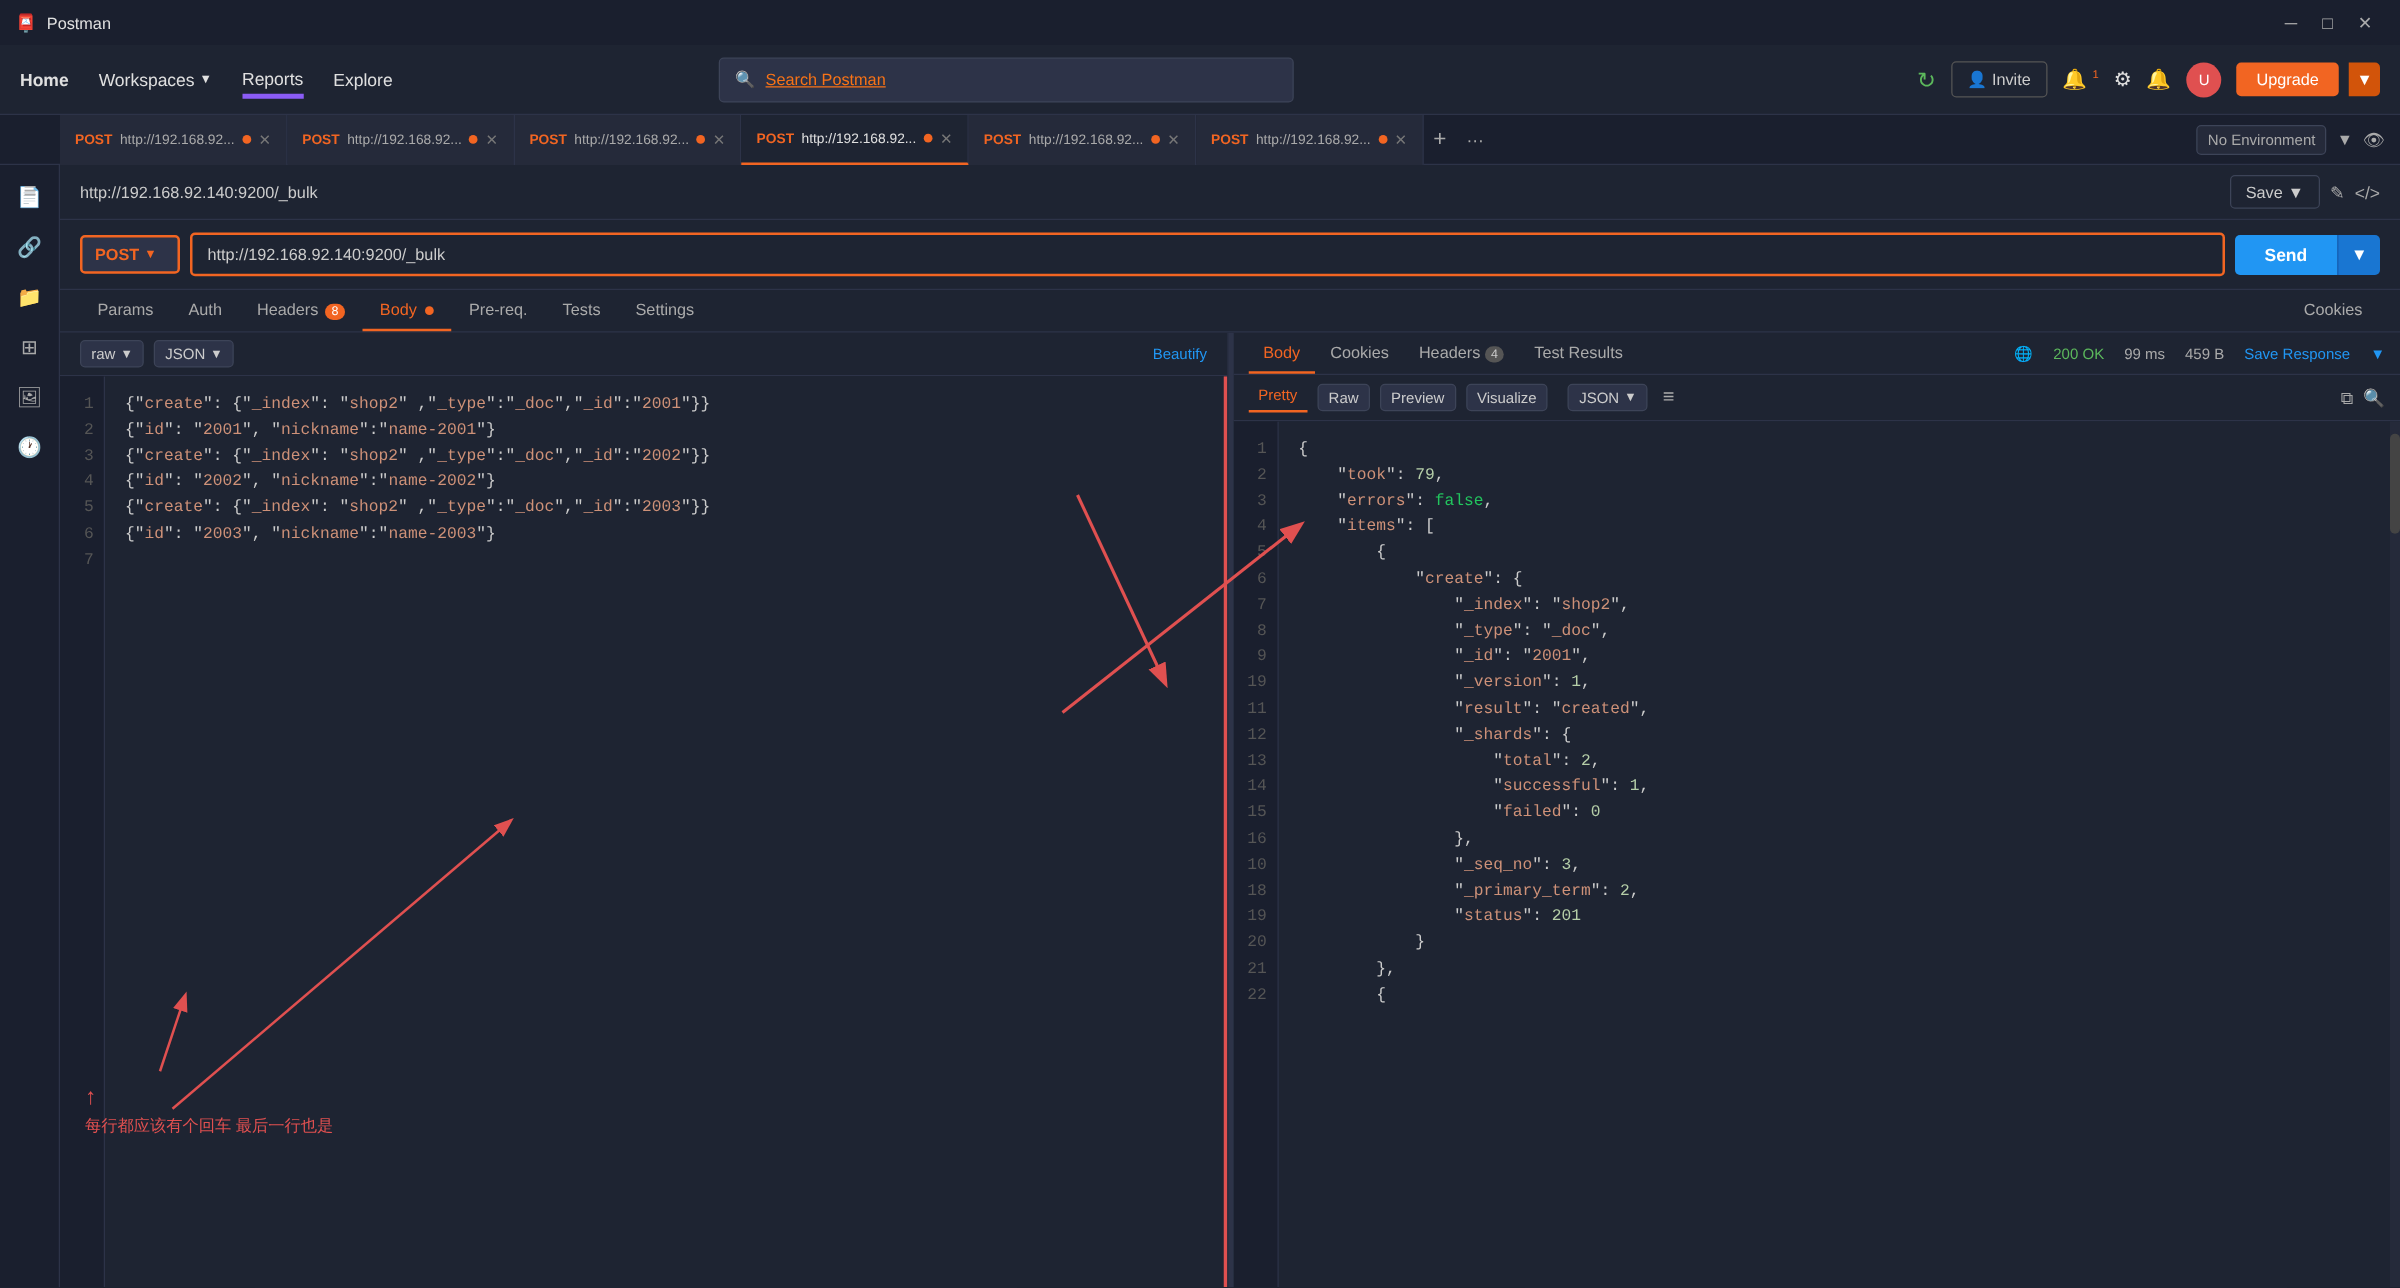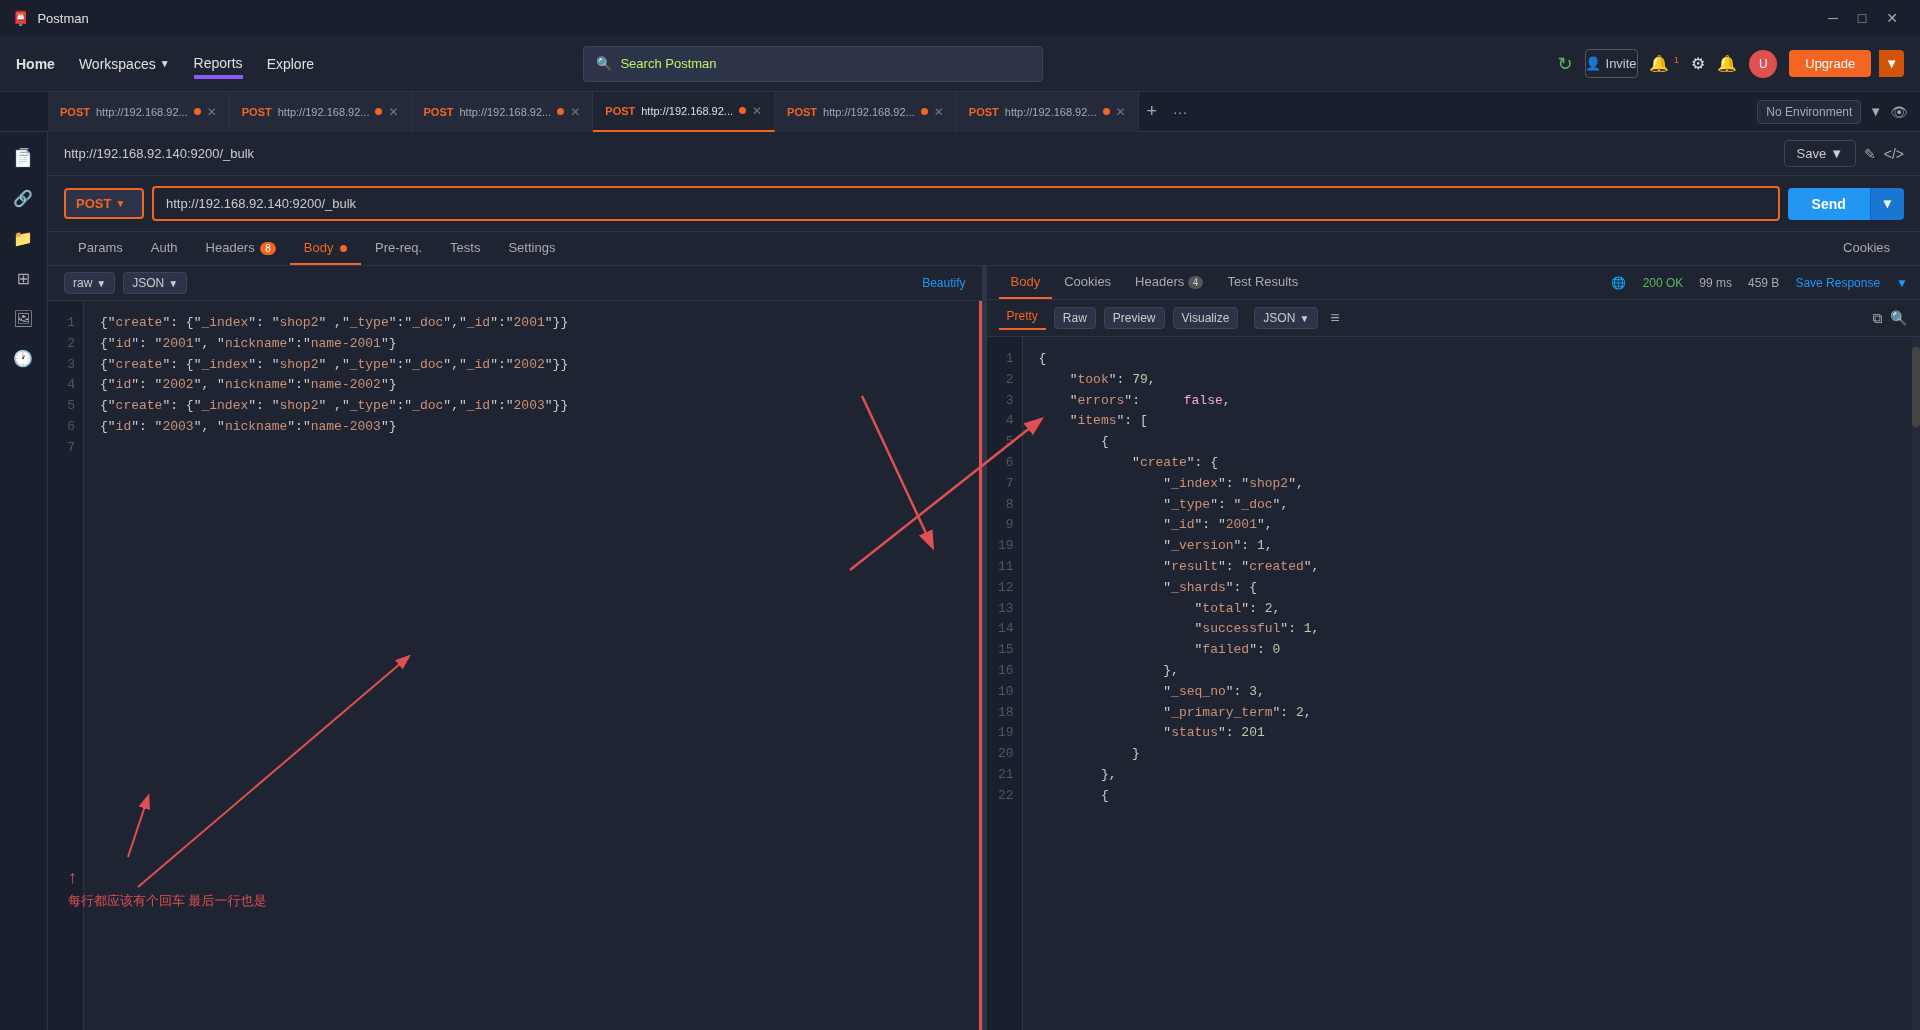--- a/index.html
+++ b/index.html
@@ -14,21 +14,21 @@
     
     .topnav { background: #1e2432; height: 56px; display: flex; align-items: center; padding: 0 16px; border-bottom: 1px solid #2d3348; gap: 24px; }
     .nav-home { color: #e0e0e0; font-size: 14px; font-weight: 700; cursor: pointer; padding: 6px 0; }
     .nav-workspaces { color: #e0e0e0; font-size: 14px; font-weight: 500; cursor: pointer; padding: 6px 0; display: flex; align-items: center; gap: 4px; }
     .nav-reports { color: #e0e0e0; font-size: 14px; font-weight: 500; cursor: pointer; padding: 6px 0; border-bottom: 4px solid #8b5cf6; padding-bottom: 4px; }
     .nav-explore { color: #e0e0e0; font-size: 14px; font-weight: 500; cursor: pointer; padding: 6px 0; }
     .search-bar { flex: 1; max-width: 460px; margin: 0 auto; }
     .search-input { width: 100%; background: #2d3348; border: 1px solid #3d4458; border-radius: 4px; padding: 7px 12px; color: #aaa; font-size: 13px; display: flex; align-items: center; gap: 8px; cursor: pointer; height: 36px; }
     .nav-right { display: flex; align-items: center; gap: 12px; margin-left: auto; }
     .upgrade-btn { background: #f26522; border: none; color: white; padding: 6px 16px; border-radius: 4px; cursor: pointer; font-size: 13px; font-weight: 500; }
-    .invite-btn { background: none; border: 1px solid #555; color: #ccc; padding: 6px 0; border-radius: 4px; cursor: pointer; font-size: 13px; }
+    .invite-btn { background: none; border: 1px solid #555; color: #ccc; padding: 6px 12px; border-radius: 4px; cursor: pointer; font-size: 13px; }
 
     
     .tabs-bar { background: #1a1f2e; height: 40px; display: flex; align-items: center; border-bottom: 1px solid #2d3348; padding-left: 48px; }
     .tab-item { display: flex; align-items: center; gap: 6px; padding: 0 12px; height: 40px; background: #252a3a; border-right: 1px solid #2d3348; cursor: pointer; color: #aaa; font-size: 12px; min-width: 160px; max-width: 200px; position: relative; }
     .tab-item.active { background: #1e2432; color: #e0e0e0; border-bottom: 2px solid #f26522; }
     .tab-method { font-size: 11px; font-weight: 700; color: #f26522; }
     .tab-url { font-size: 11px; overflow: hidden; text-overflow: ellipsis; white-space: nowrap; flex: 1; }
     .tab-dot { width: 7px; height: 7px; border-radius: 50%; background: #f26522; }
     .tab-close { color: #777; font-size: 12px; margin-left: auto; }
     .tab-add { background: none; border: none; color: #aaa; font-size: 18px; padding: 0 8px; cursor: pointer; height: 40px; display: flex; align-items: center; }
@@ -74,21 +74,21 @@
     .editor-toolbar { padding: 6px 16px; display: flex; align-items: center; gap: 8px; border-bottom: 1px solid #2d3348; }
     .editor-mode-btn { background: #2d3348; border: 1px solid #3d4458; border-radius: 4px; color: #ccc; padding: 3px 8px; font-size: 12px; cursor: pointer; display: flex; align-items: center; gap: 4px; }
     .beautify-btn { margin-left: auto; background: none; border: none; color: #2196f3; font-size: 12px; cursor: pointer; }
     .code-lines { display: flex; flex: 1; overflow: auto; background: #1e2432; font-family: 'Courier New', monospace; font-size: 13px; }
     .line-numbers { padding: 12px 8px; background: #1a1f2e; color: #555; text-align: right; min-width: 36px; user-select: none; border-right: 1px solid #2d3348; line-height: 1.6; }
     .line-content { padding: 12px 16px; line-height: 1.6; flex: 1; }
     .line { white-space: pre; }
     .kw-key { color: #ce9178; }
     .kw-str { color: #ce9178; }
     .kw-num { color: #b5cea8; }
-    .kw-bool { color: #f9a8d4; margin-left: 36px; }
+    .kw-bool { color: #22c55e; }
     .kw-punct { color: #ccc; }
 
     
     .resize-handle { width: 4px; background: #2d3348; cursor: col-resize; }
 
     
     .right-panel { flex: 1; display: flex; flex-direction: column; min-width: 0; }
     .resp-tabs-row { display: flex; align-items: center; padding: 0 12px; border-bottom: 1px solid #2d3348; }
     .resp-tab { padding: 8px 12px; color: #aaa; cursor: pointer; font-size: 13px; border-bottom: 2px solid transparent; }
     .resp-status { margin-left: auto; display: flex; align-items: center; gap: 16px; color: #5cb85c; font-size: 12px; }
@@ -133,21 +133,21 @@
   <span class="nav-workspaces">
     <span>Workspaces</span>
     <span class="chevron">▼</span>
   </span>
   <span class="nav-reports">Reports</span>
   <span class="nav-explore">Explore</span>
 
   <div class="search-bar">
     <div class="search-input">
       <span>🔍</span>
-      <span style="color:#bef264;">Search Postman</span>
+      <span style="color:#f97316;text-decoration:underline;">Search Postman</span>
     </div>
   </div>
 
   <div class="nav-right">
     <span style="color:#5cb85c;font-size:18px;">↻</span>
     <button class="invite-btn">
       <span>👤</span>
       <span>Invite</span>
     </button>
     <span style="font-size:16px;color:#f26522;position:relative;">

